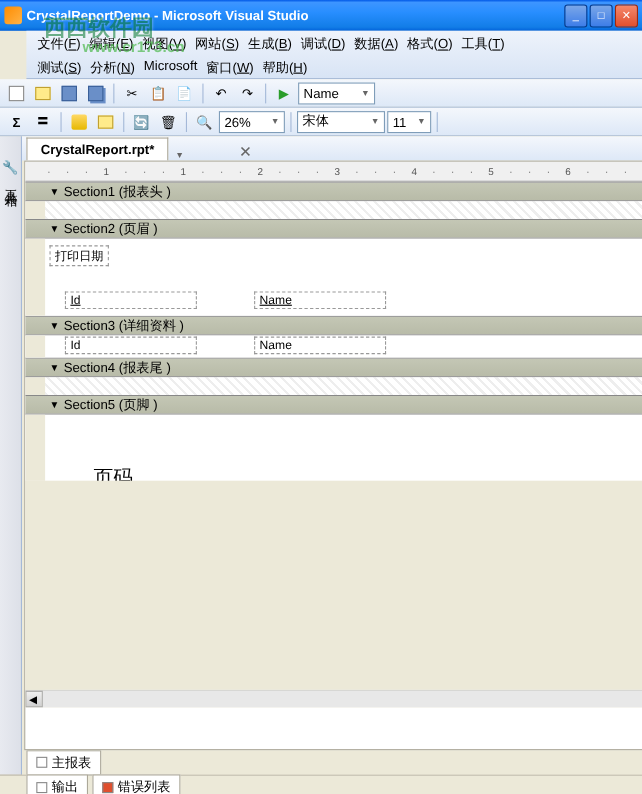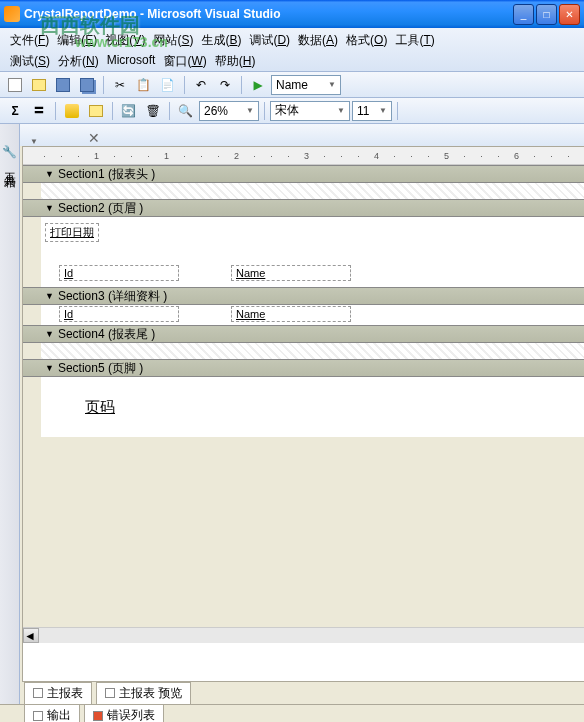--- a/index.html
+++ b/index.html
@@ -8,21 +8,21 @@
 .titlebar { height: 28px; background: linear-gradient(to bottom, #0058e6 0%, #3d95ff 8%, #288eff 40%, #127de7 88%, #0262da 100%); display: flex; align-items: center; padding: 0 4px; color: white; }
 .titlebar .icon { width: 16px; height: 16px; background: linear-gradient(135deg, #ff8c00, #ffb347); border-radius: 3px; margin-right: 4px; }
 .titlebar .title { flex: 1; font-weight: bold; }
 .win-btns { display: flex; gap: 2px; }
 .win-btn { width: 21px; height: 21px; background: linear-gradient(to bottom, #7ba7e8, #3d7de8); border: 1px solid #0a3a8a; border-radius: 3px; color: white; display: flex; align-items: center; justify-content: center; font-family: Arial; font-size: 10px; cursor: pointer; }
 .win-btn.close { background: linear-gradient(to bottom, #f5886b, #e04f2e); border-color: #a0280a; }
 
 .watermark { position: absolute; top: 12px; left: 40px; color: #15803d; font-size: 20px; font-weight: bold; opacity: 0.6; z-index: 100; pointer-events: none; text-shadow: 1px 1px 2px rgba(255,255,255,0.5); }
 .watermark2 { position: absolute; top: 34px; left: 75px; color: #4db94d; font-size: 14px; font-weight: bold; opacity: 0.7; z-index: 100; pointer-events: none; }
 
-.menubar { height: 44px; background: linear-gradient(to bottom, #eef3fb, #d8e4f5); border-bottom: 1px solid #a4b8d8; display: flex; flex-wrap: wrap; align-items: center; padding: 2px 6px; gap: 0; }
+.menubar { height: 44px; background: linear-gradient(to bottom, #eef3fb, #d8e4f5); border-bottom: 1px solid #a4b8d8; display: flex; flex-wrap: wrap; align-items: center; padding: 2px 6px; gap: 0; margin-left: 24px; }
 .menu-item { padding: 2px 4px; cursor: pointer; white-space: nowrap; }
 .menu-item .key { text-decoration: underline; }
 
 .toolbar { height: 26px; background: linear-gradient(to bottom, #f4f7fc, #dde8f7); border-bottom: 1px solid #a4b8d8; display: flex; align-items: center; padding: 0 4px; gap: 2px; }
 .tb-btn { width: 22px; height: 22px; display: flex; align-items: center; justify-content: center; cursor: pointer; border-radius: 2px; }
 .tb-sep { width: 1px; height: 18px; background: #a4b8d8; margin: 0 3px; }
 .tb-combo { height: 20px; border: 1px solid #7f9db9; background: white; padding: 0 4px; display: flex; align-items: center; min-width: 60px; }
 .tb-combo .dd { margin-left: auto; color: #666; font-size: 8px; }
 
 .workspace { display: flex; height: 580px; }
@@ -35,21 +35,21 @@
 .doc-tab.active { background: white; }
 .close-x { margin-left: 50px; font-size: 14px; color: #666; cursor: pointer; }
 .tab-dd { margin-left: 6px; color: #666; font-size: 8px; cursor: pointer; }
 
 .canvas-wrap { flex: 1; background: white; border: 1px solid #aca899; margin: 0 2px; overflow: auto; position: relative; }
 .ruler { height: 18px; background: #f0f0f0; border-bottom: 1px solid #ccc; display: flex; align-items: center; font-size: 9px; color: #555; padding-left: 20px; letter-spacing: 14px; }
 .section-header { height: 18px; background: linear-gradient(to bottom, #c4c7b5, #b8bba8); border-top: 1px solid #888; border-bottom: 1px solid #888; display: flex; align-items: center; padding-left: 22px; font-size: 11px; }
 .section-header .arrow { color: black; margin-right: 4px; font-size: 9px; }
 .section-body { background: white; position: relative; border-left: 18px solid #ece9d8; }
 .section-body.hatch { background: repeating-linear-gradient(45deg, #eee, #eee 2px, #fff 2px, #fff 6px); height: 16px; }
-.field-box { position: absolute; border: 1px dashed #999; padding: 1px 4px; background: rgba(255,255,255,0.9); font-size: 11px; text-decoration: underline; }
+.field-box { position: absolute; border: 1px dashed #999; padding: 1px 4px; background: rgba(255,255,255,0.9); font-size: 11px; }
 .field-box.db { text-decoration: underline; }
 
 .designer-bottom-tabs { height: 22px; display: flex; align-items: center; padding-left: 4px; gap: 4px; background: #ece9d8; }
 .btab { padding: 2px 8px; border: 1px solid #aca899; background: white; cursor: pointer; display: flex; align-items: center; gap: 4px; }
 .btab .ico { width: 10px; height: 10px; border: 1px solid #888; display: inline-block; }
 
 .output-tabs { height: 22px; display: flex; align-items: center; padding-left: 24px; gap: 4px; background: #ece9d8; border-top: 1px solid #aca899; }
 
 .ico-new { background: white; border: 1px solid #888; position: relative; }
 .ico-open { background: #ffeb8a; border: 1px solid #c0a030; }
@@ -157,20 +157,21 @@
 </div>
 
 <div class="workspace">
   <div class="left-toolbox">
     <div style="text-align:center">🔧</div>
     <div class="tab-label">工具箱</div>
   </div>
 
   <div class="designer-area">
     <div class="doc-tabs">
+      <div class="doc-tab active"><span>CrystalReport.rpt*</span></div>
       <div class="tab-dd">▼</div>
       <div class="close-x">✕</div>
     </div>
 
     <div class="canvas-wrap">
       <div class="ruler">···1···1···2···3···4···5···6···7···8</div>
 
       <div class="section-header">
           <span class="arrow">▼</span>
           <span>Section1 (报表头 )</span>
@@ -200,39 +201,35 @@
           <span class="arrow">▼</span>
           <span>Section4 (报表尾 )</span>
         </div>
       <div class="section-body hatch"></div>
 
       <div class="section-header">
           <span class="arrow">▼</span>
           <span>Section5 (页脚  )</span>
         </div>
       <div class="section-body" style="height:60px">
-        <div class="field-box" style="left:40px;top:20px;border:none;font-size:15px">页码</div>
+        <div class="field-box" style="left:40px;top:44px;border:none;font-size:18px">页码</div>
       </div>
       <div class="section-body" style="height:190px;background:#ece9d8;border-left:18px solid #ece9d8"></div>
 
       <div class="scrollbar-h">
         <div class="btn">◄</div>
           <div class="track"></div>
       </div>
     </div>
 
     <div class="designer-bottom-tabs">
       <div class="btab">
           <span class="ico"></span>
           <span>主报表</span>
         </div>
-      <div class="btab">
-          <span class="ico"></span>
-          <span>主报表 预览</span>
-        </div>
     </div>
   </div>
 
 </div>
 
 <div class="output-tabs">
   <div class="btab">
       <span class="ico"></span>
       <span>输出</span>
     </div>

